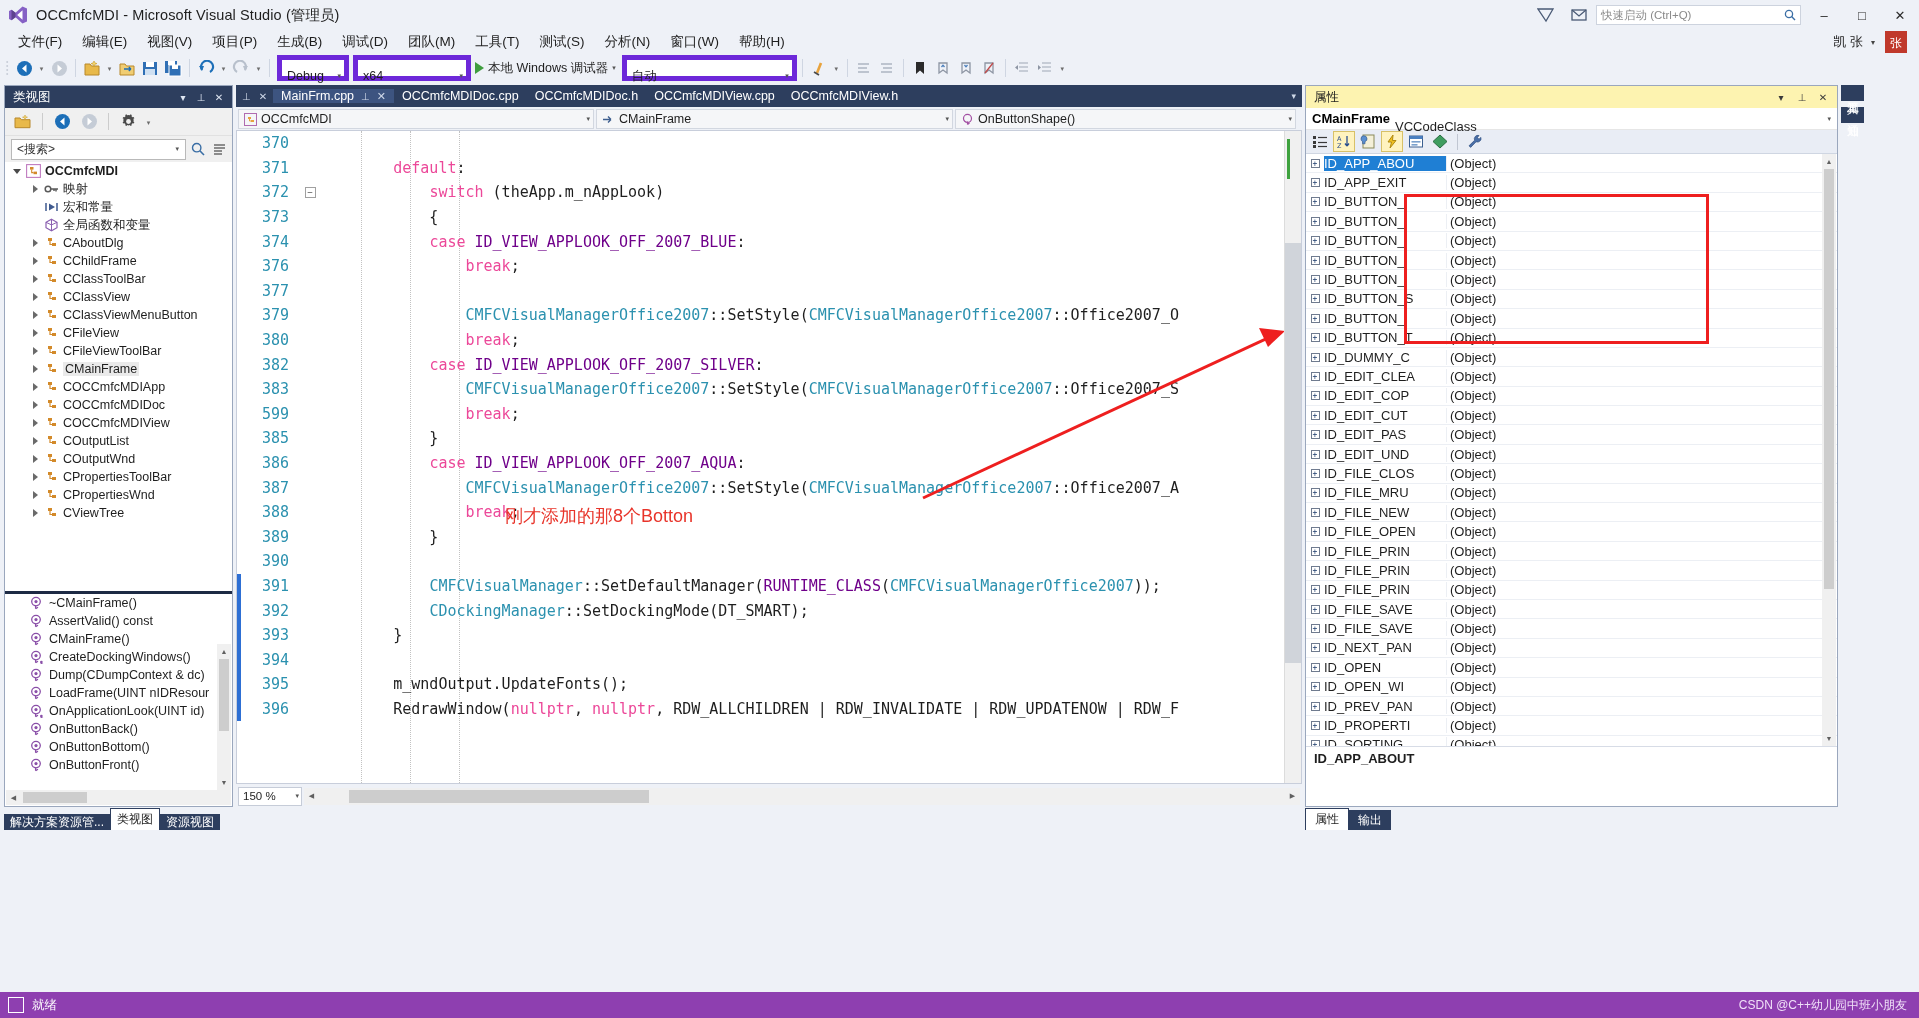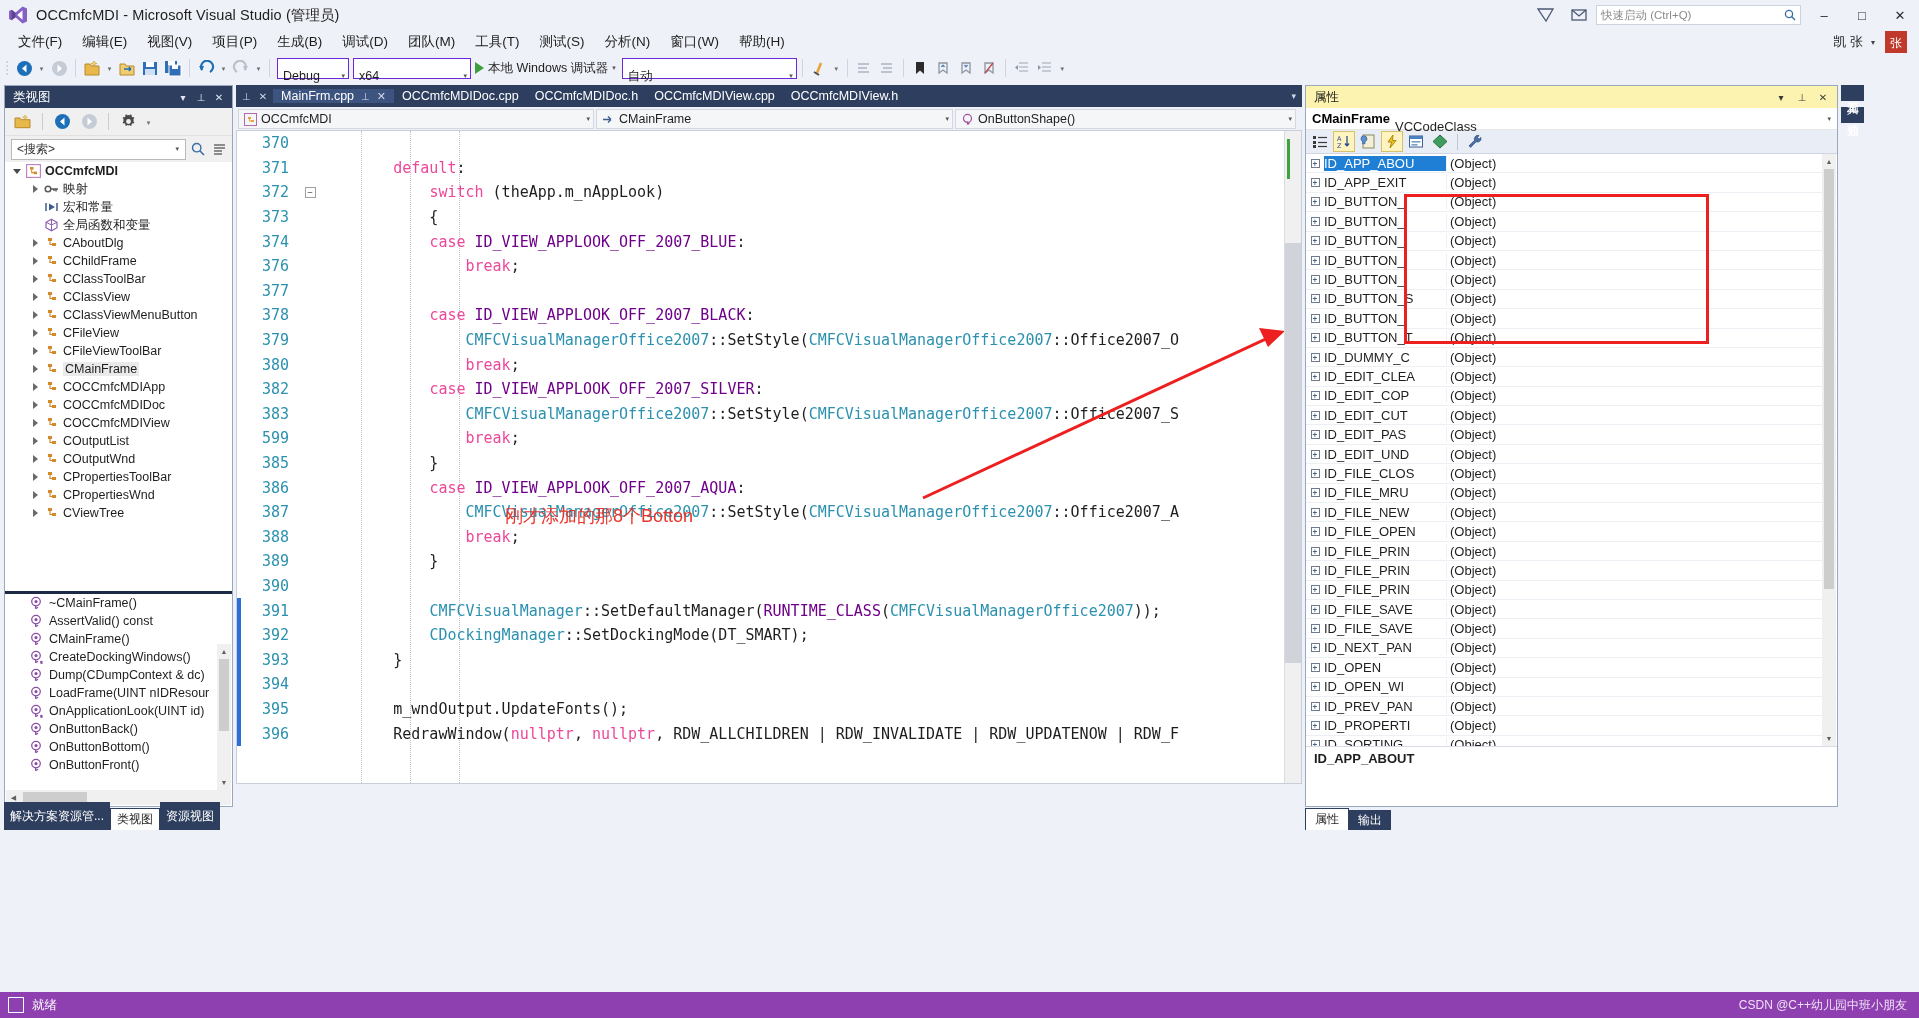--- a/index.html
+++ b/index.html
@@ -47,21 +47,21 @@
   
   .toolbar {
     position:absolute;left:0;top:54px;width:1919px;height:28px;
     background:#eef1f7;display:flex;align-items:center;padding-left:4px;gap:1px;
   }
   .tb-grip { width:8px;height:20px;display:flex;align-items:center;justify-content:center;opacity:.45;}
   .tb-btn { width:22px;height:22px;display:flex;align-items:center;justify-content:center;position:relative; }
   .tb-caret { width:11px;height:22px;display:flex;align-items:flex-end;justify-content:center;padding-bottom:6px;font-size:7px;color:#6d6d6d; }
   .tb-sep { width:1px;height:18px;background:#cfd6e2;margin:0 4px; }
   .tb-combo {
-    height:21px;background:#ffffff;border:1px solid #6d28d9;
+    height:21px;background:#ffffff;border:5px solid #6d28d9;
     display:flex;align-items:center;padding:16px 3px 0 5px;font-size:12.5px;color:#1e1e1e;
   }
   .tb-combo .cb-caret { margin-left:auto;font-size:7px;color:#555;padding-left:6px; }
   .tb-run { display:flex;align-items:center;height:22px;padding:0 3px;gap:4px;font-size:12.5px;color:#1e1e1e; }
   .play-tri { width:0;height:0;border-left:9px solid #3f9d3f;border-top:6px solid transparent;border-bottom:6px solid transparent; }
 
   
   .leftpanel {
     position:absolute;left:4px;top:85px;width:229px;height:722px;
     background:#ffffff;border:1px solid #9aa7bd;
@@ -105,21 +105,21 @@
 
   .vscroll { position:absolute;right:1px;width:14px;background:#f0f0f0; }
   .vs-arrow{width:14px;height:15px;display:flex;align-items:center;justify-content:center;font-size:7px;color:#606060;}
   .vs-thumb{width:10px;margin:0 2px;background:#cdcdcd;}
 
   
   .leftdock-tabs {
     position:absolute;left:4px;top:808px;width:229px;height:22px;
     display:flex;align-items:flex-end;font-size:12px;
   }
-  .ld-tab { height:28px;padding:0 6px;display:flex;align-items:center;color:#ffffff;background:#2d3e5e;white-space:nowrap;overflow:hidden; }
+  .ld-tab { height:16px;padding:0 6px;display:flex;align-items:center;color:#ffffff;background:#2d3e5e;white-space:nowrap;overflow:hidden; }
   .ld-tab.active { background:#ffffff;color:#1e1e1e;height:22px;border:1px solid #2d3e5e;border-bottom:none; }
 
   
   .editor-wrap { position:absolute;left:236px;top:85px;width:1066px;height:722px; }
   .tabstrip { height:22px;background:#2d3e5e;display:flex;align-items:stretch;overflow:hidden; }
   .doctab {
     display:flex;align-items:center;padding:0 8px;font-size:12.5px;color:#ffffff;background:#2d3e5e;white-space:nowrap;
   }
   .doctab.active { background:#3d5480;color:#ffffff; }
   .doctab .tabclose { margin-left:7px;font-size:11px;color:#cfd8e8; }
@@ -1026,28 +1026,20 @@
           </div>
           <div class="crow">
             <div class="gutter-changebar" style="background: rgb(255, 255, 255);"></div>
             <div class="lnum">377</div>
             <div class="foldcol">
               <span class="fold-line"></span>
             </div>
             <div class="codetxt"></div>
           </div>
           <div class="crow">
-            <div class="gutter-changebar" style="background: rgb(255, 255, 255);"></div>
-            <div class="lnum">378</div>
-            <div class="foldcol">
-              <span class="fold-line"></span>
-            </div>
-            <div class="codetxt"><span class="k-plain">            </span><span class="k-kw">case</span><span class="k-plain"> </span><span class="k-macro">ID_VIEW_APPLOOK_OFF_2007_BLACK</span><span class="k-plain">:</span></div>
-          </div>
-          <div class="crow">
             <div class="gutter-changebar"></div>
             <div class="lnum">379</div>
             <div class="foldcol">
               <span class="fold-line"></span>
             </div>
             <div class="codetxt"><span class="k-plain">                </span><span class="k-type">CMFCVisualManagerOffice2007</span><span class="k-plain">::SetStyle(</span><span class="k-type">CMFCVisualManagerOffice2007</span><span class="k-plain">::Office2007_O</span></div>
           </div>
           <div class="crow">
             <div class="gutter-changebar"></div>
             <div class="lnum">380</div>
@@ -1184,20 +1176,31 @@
         <line x1="686" y1="367" x2="1035" y2="205" stroke="#ee1f1f" stroke-width="3"></line>
         <polygon points="1048,200 1022,197 1031,216" fill="#ee1f1f"></polygon>
       </svg>
 
       <div class="code-vscroll">
         <div style="position:absolute;top:8px;left:2px;width:3px;height:40px;background:#3fa23f;"></div>
         <div style="position:absolute;top:112px;left:0;width:17px;height:420px;background:#d0d4da;"></div>
       </div>
     </div>
 
+    <div class="code-hscroll">
+      <div class="zoombox">
+        <span>150 %</span>
+        <span class="cb-caret">▾</span>
+      </div>
+      <div class="hbar">
+        <span class="hs-arrow">◀</span>
+        <div class="hbar-thumb"></div>
+        <span class="hs-arrow" style="margin-left:auto;">▶</span>
+      </div>
+    </div>
   </div>
 
   <div class="rightpanel">
     <div class="prop-header">
       <span>属性</span>
       <div class="ph-actions">
         <span class="ph-ico">▾</span>
         <span class="ph-ico">⊥</span>
         <span class="ph-ico">✕</span>
       </div>

